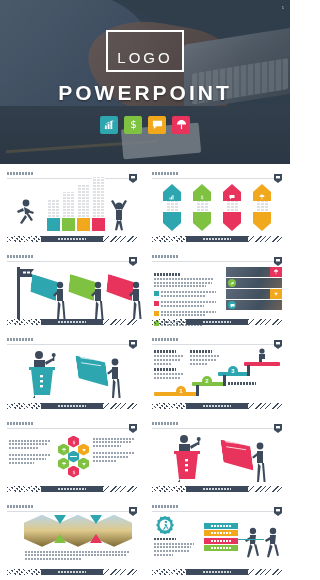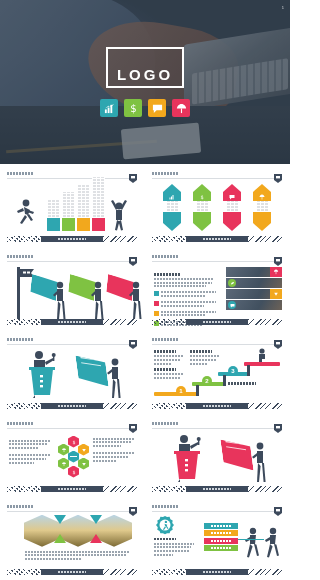--- a/index.html
+++ b/index.html
@@ -31,21 +31,21 @@
      background:linear-gradient(120deg,#b3826a,#8d5f4b 70%); border-radius:50% 40% 45% 60%;
      transform:rotate(10deg); opacity:.85; }
   .hero-shirt { position:absolute; left:-10px; top:-6px; width:165px; height:150px;
      background:linear-gradient(135deg,#7b8da3 0%,#5d7089 50%,#46576d 100%);
      border-radius:0 45% 20% 0; opacity:.95; }
   .hero-veil { position:absolute; inset:0; background:rgba(40,52,66,.55); }
 
   .hero-content { position:absolute; inset:0; display:flex; flex-direction:column;
                   align-items:center; justify-content:center; z-index:5; }
   .logo-box { border:2px solid #ffffff; padding:2px 9px 3px; }
-  .logo-box span { color:#fff; font-size:15px; font-weight:bold; letter-spacing:3px;
+  .logo-box span { color:#fff; font-size:15px; font-weight:normal; letter-spacing:3px;
                    line-height:1.1; display:block;margin-top:16px; }
   .hero-title { color:#fff; font-size:21px; font-weight:bold; letter-spacing:3px;
                 margin-top:9px; text-shadow:0 1px 2px rgba(0,0,0,.45); }
   .hero-icons { display:flex; gap:6px; margin-top:11px; }
   .hero-icon { width:18px; height:18px; border-radius:2px; display:flex;
                align-items:center; justify-content:center; }
   .hero-icon svg { width:11px; height:11px; fill:#fff; }
   .hero-pagenum { position:absolute; right:6px; top:5px; color:#fff; font-size:4px; opacity:.75; z-index:6;}
 
   
@@ -157,20 +157,21 @@
     <div class="hero-desk"></div>
     <div class="hero-paper"></div>
   </div>
   <div class="hero-veil"></div>
   <span class="hero-pagenum">1</span>
 
   <div class="hero-content">
     <div class="logo-box">
       <span>LOGO</span>
     </div>
+    <div class="hero-title">POWERPOINT</div>
     <div class="hero-icons">
       <div class="hero-icon" style="background:#2EA6B0">
         <svg viewBox="0 0 12 12">
             <rect x="1" y="7" width="2" height="4"></rect>
             <rect x="4" y="5" width="2" height="6"></rect>
             <rect x="7" y="2" width="2" height="9"></rect>
             <path d="M1 6 L5 3 L8 4 L11 1"></path>
           </svg>
       </div>
       <div class="hero-icon" style="background:#7FC242">

